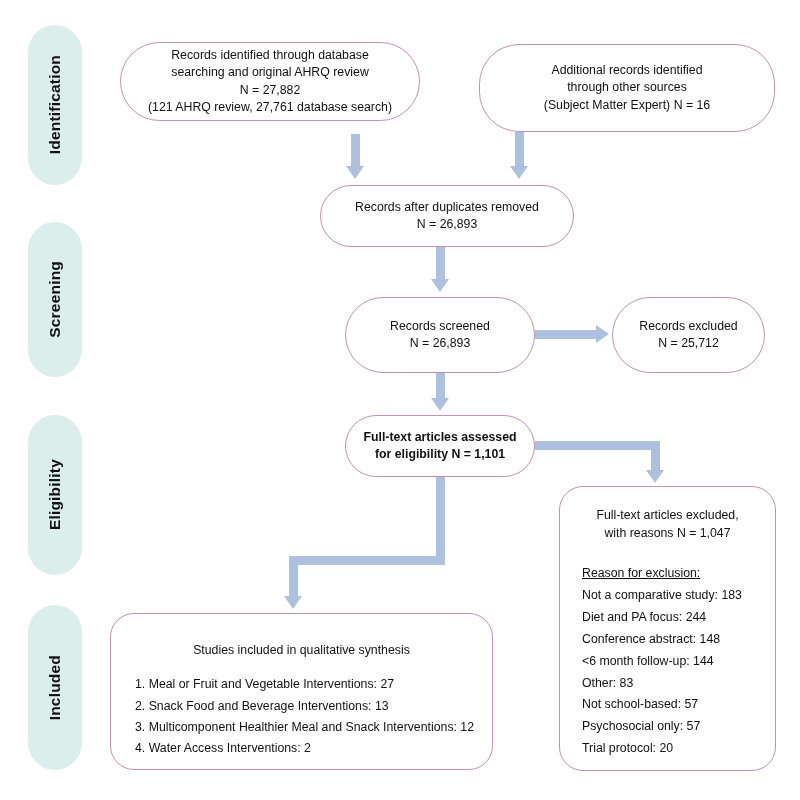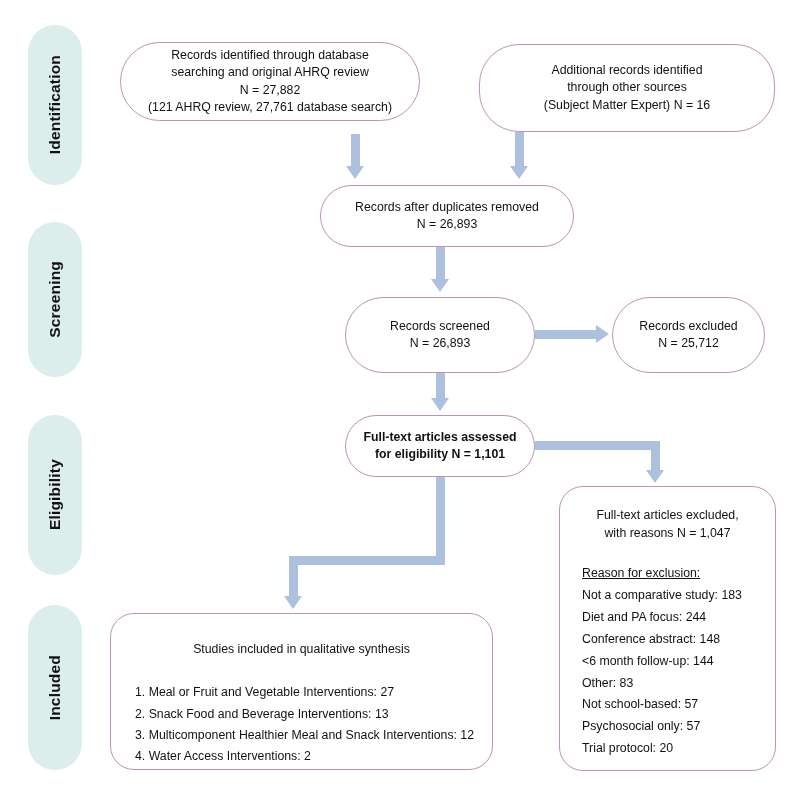--- a/index.html
+++ b/index.html
@@ -81,22 +81,22 @@
     line-height: 1.78;
   }
   .reasons-title {
     text-decoration: underline;
     display: block;
   }
   .reason-item { display: block; white-space: nowrap; }
 
   
   #box-included {
-    justify-content: space-between;
-    padding: 26px 10px 2px 10px;
+    justify-content: flex-end;
+    padding: 26px 10px 10px 10px;
   }
   .inc-head {
     width: 100%;
     text-align: center;
     font-size: 12.3px;
     line-height: 1.5;
   }
   .inc-list {
     margin-top: 15px;
     width: 100%;

